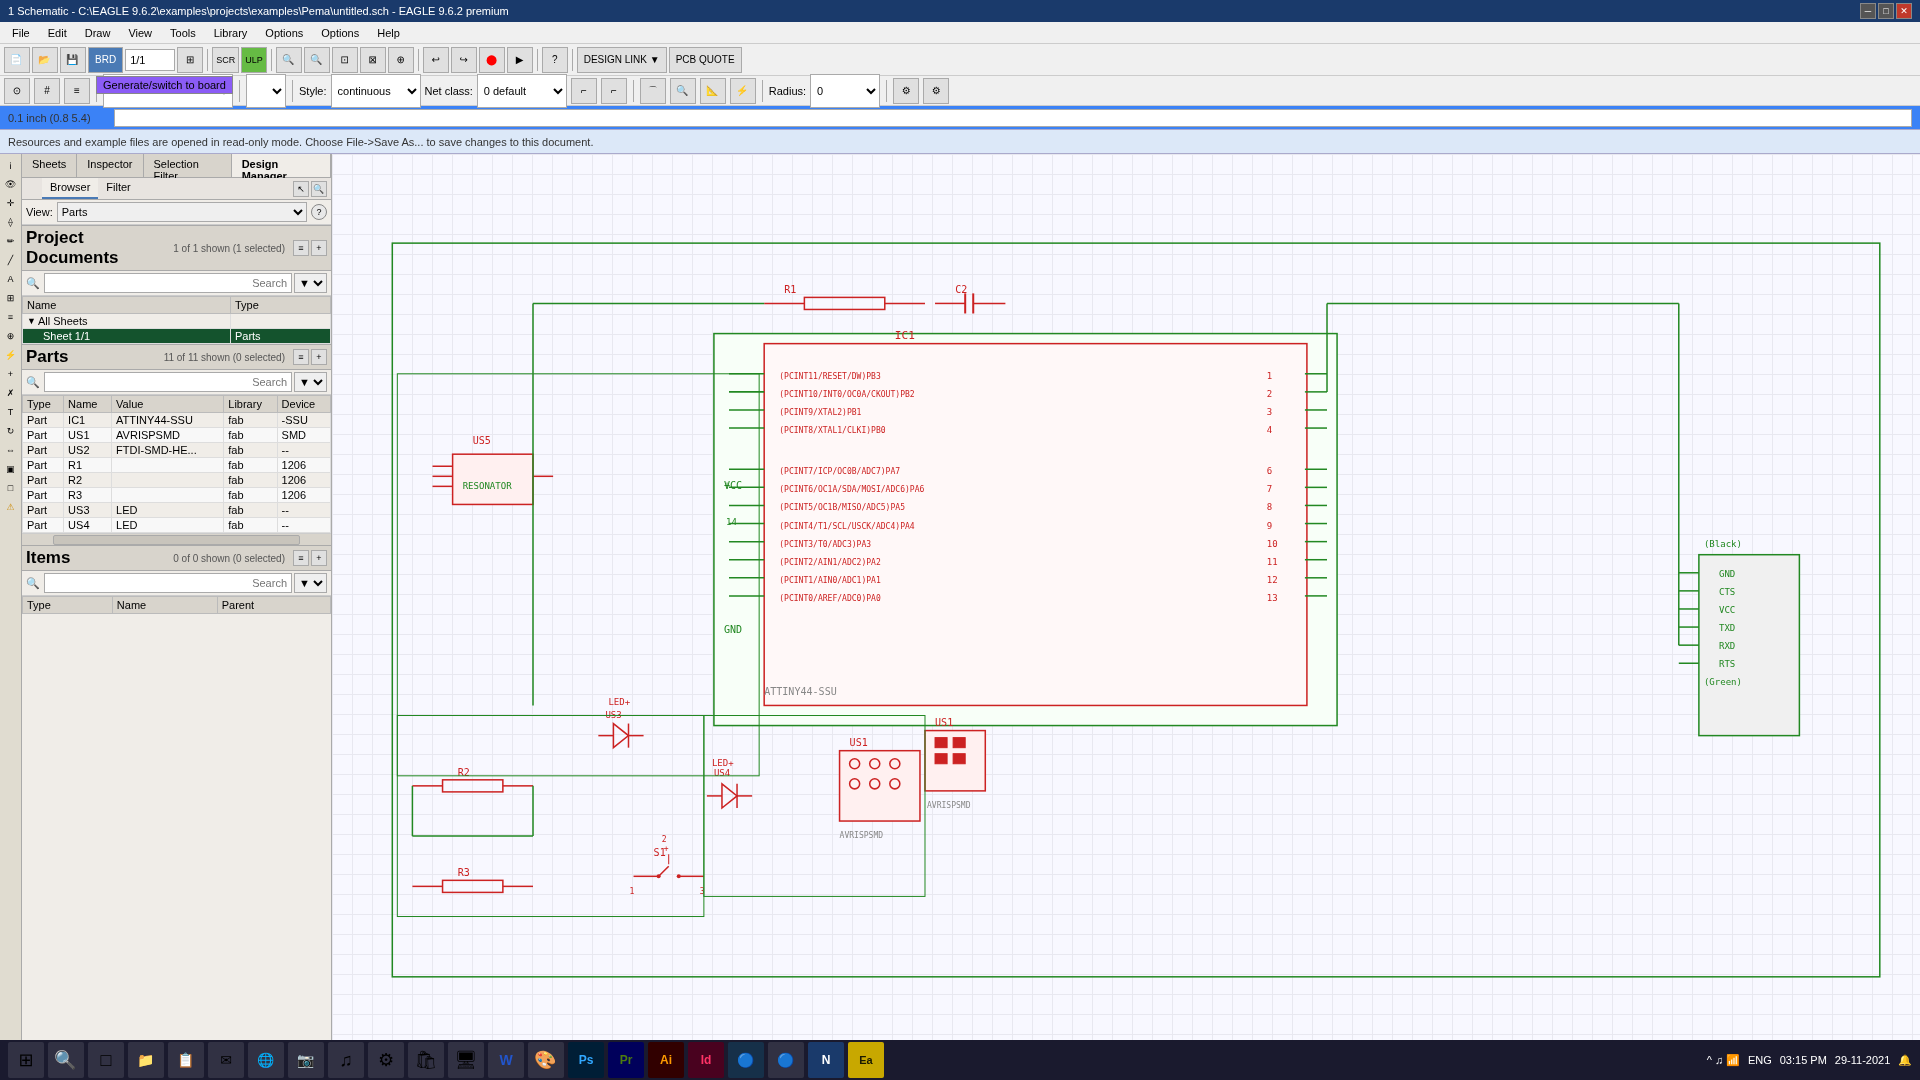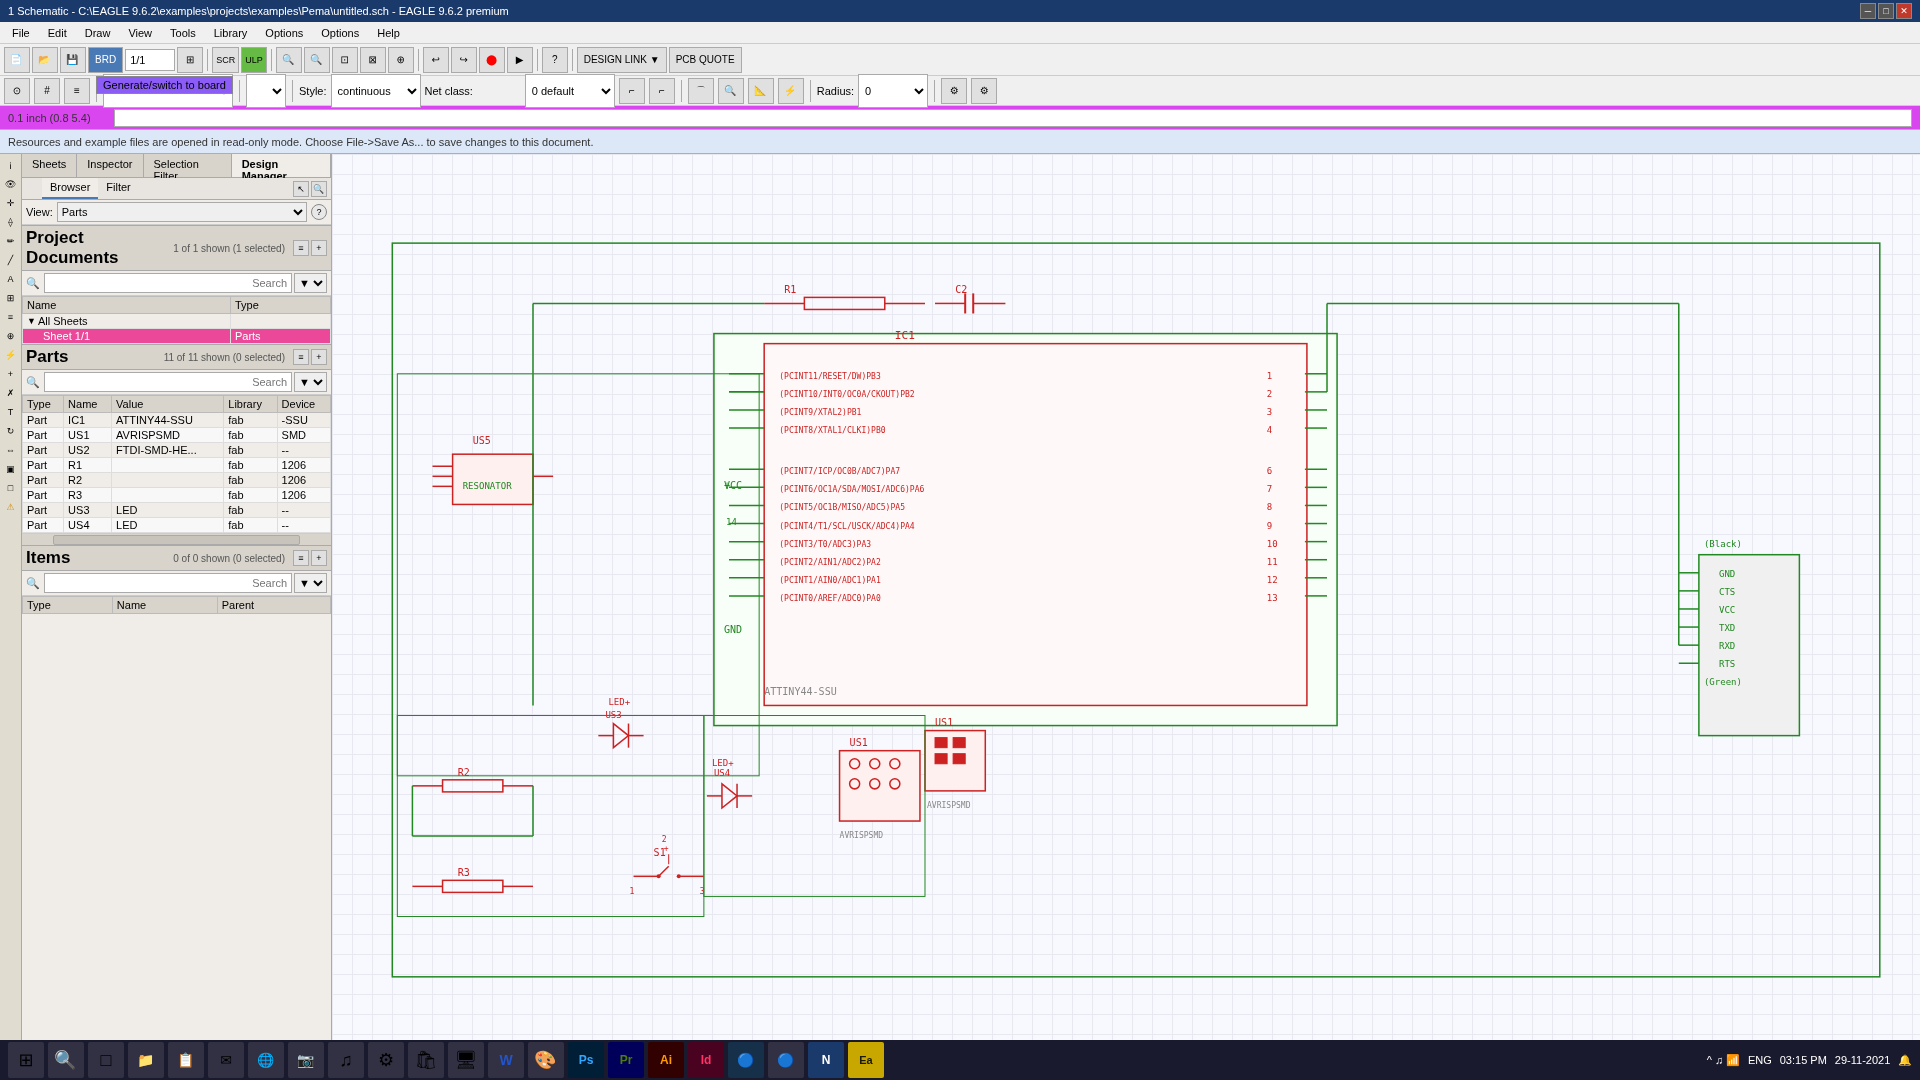--- a/index.html
+++ b/index.html
@@ -93,21 +93,21 @@
       height: 30px;
       display: flex;
       align-items: center;
       border-bottom: 1px solid #ccc;
       padding: 0 4px;
       gap: 4px;
     }
 
     
     #infobar {
-      background: #d946ef;
+      background: #3b82f6;
       height: 24px;
       display: flex;
       align-items: center;
       border-bottom: 1px solid #aac;
       padding: 0 8px;
       font-size: 11px;
       color: #333;
       gap: 23px;
     }
 
@@ -243,21 +243,21 @@
       border: 1px solid #bbb;
       padding: 2px 4px;
       text-align: left;
       font-weight: normal;
     }
     .panel-table td {
       border: 1px solid #ddd;
       padding: 1px 4px;
     }
     .panel-table tr:nth-child(even) td { background: #f8f8f8; }
-    .panel-table tr.selected td { background: #ec4899; color: white; }
+    .panel-table tr.selected td { background: #14532d; color: white; }
 
     .tree-item { display: flex; align-items: center; gap: 2px; }
     .tree-expand { font-size: 9px; cursor: pointer; }
 
     
     .panel-table-wrap {
       overflow-y: auto;
       overflow-x: auto;
       flex: 1;
     }
@@ -458,21 +458,21 @@
   <div class="tb-separator"></div>
   <select class="tb-dropdown" style="width:130px;"></select>
   <div class="tb-separator"></div>
   <select class="tb-dropdown" style="width:40px;"></select>
   <div class="tb-separator"></div>
   <span>Style:</span>
   <select class="tb-dropdown" style="width:90px;">
     <option>continuous</option>
   </select>
   <span>Net class:</span>
-  <select class="tb-dropdown" style="width:90px;margin-left:48px;">
+  <select class="tb-dropdown" style="width:90px;">
     <option>0 default</option>
   </select>
   <div class="tb-btn">⌐</div>
   <div class="tb-btn">⌐</div>
   <div class="tb-separator"></div>
   <div class="tb-btn">⌒</div>
   <div class="tb-btn">🔍</div>
   <div class="tb-btn">📐</div>
   <div class="tb-btn">⚡</div>
   <div class="tb-separator"></div>

